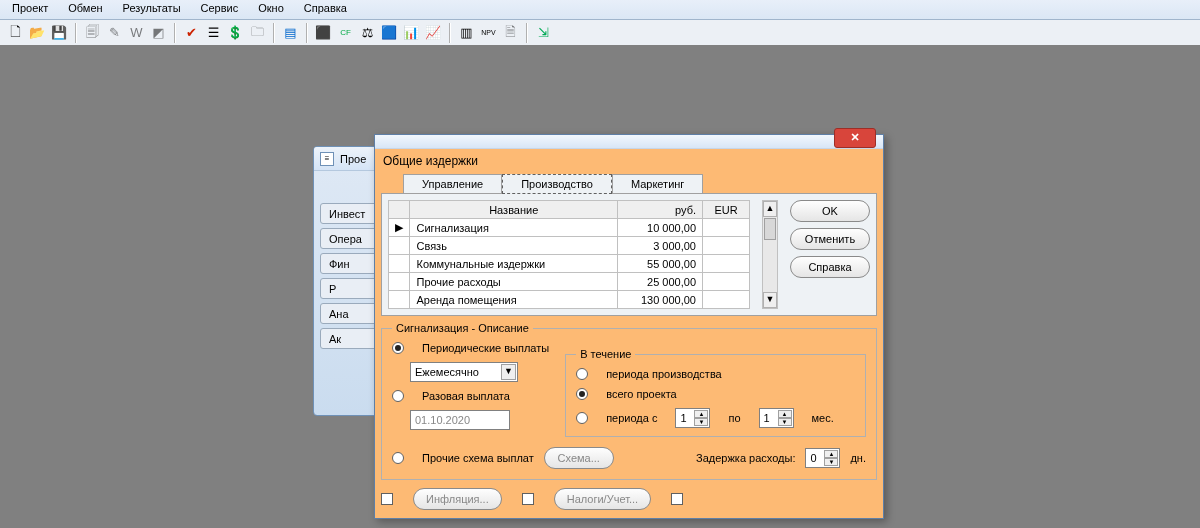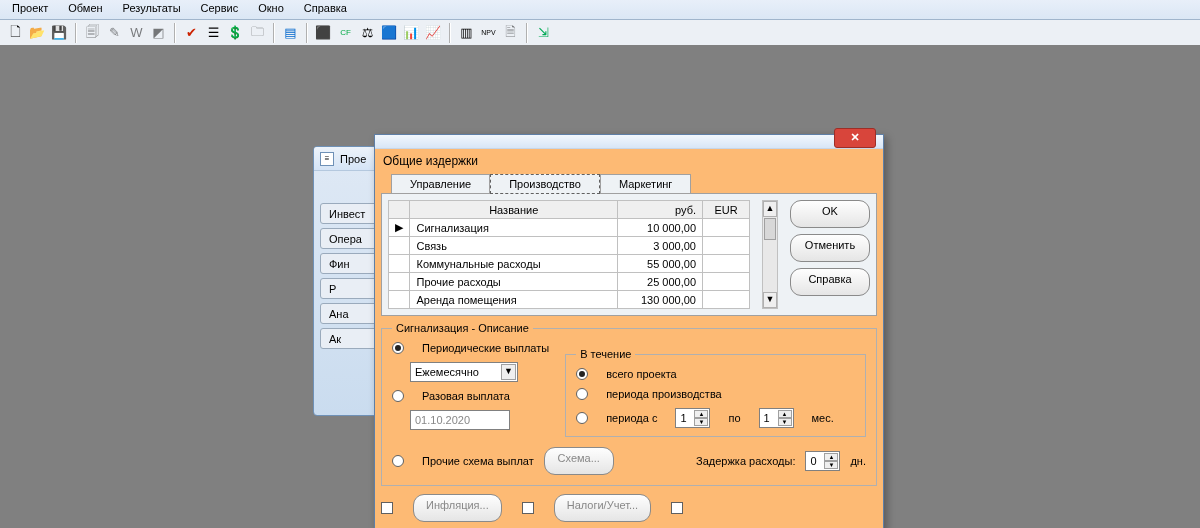--- a/index.html
+++ b/index.html
@@ -19,41 +19,41 @@
   .bgtitle { background:linear-gradient(#edf3fa, #d5e4f6); height:24px; display:flex; align-items:center; padding:0 6px; gap:6px; border-bottom:1px solid #b4c8de; }
   .bgtitle .logo { width:14px; height:14px; background:#fff; border:1px solid #6f91b7; font-size:8px; display:flex; align-items:center; justify-content:center; }
   .bgbtn { margin:4px 6px; height:21px; background:#e9eef5; border:1px solid #9aaabc; border-radius:3px; display:flex; align-items:center; padding:0 8px; }
 
   .dlg { position:absolute; left:374px; top:88px; width:510px; background:#fff; border:1px solid #5f7fa6; box-shadow: 3px 3px 8px rgba(0,0,0,.3); }
   .dlg .chrome { height:14px; background:linear-gradient(#f2f7fd, #d8e6f6); border-bottom:1px solid #c8d6e7; position:relative; }
   .dlg .closeX { position:absolute; right:7px; top:-7px; width:42px; height:20px; background:#d8453b; border:1px solid #9c2e27; border-radius:3px; color:#fff; text-align:center; font-weight:bold; font-size:11px; line-height:17px; }
   .dlg .body { background:#fdba74; padding:3px 6px 8px; }
   .dlgtitle { font-size:12px; padding:2px 2px 6px; }
 
-  .tabs { display:flex; gap:0; margin-left:10px; }
+  .tabs { display:flex; gap:0; margin-left:22px; }
   .tab { padding:3px 18px; border:1px solid #a0a0a0; background:#eef2f5; margin-bottom:-1px; cursor:default; }
   .tab.active { border:1px dashed #606060; background:#eef2f5; }
   .tab:not(.active) { border-bottom-color:#a0a0a0; }
 
   .tabpane { border:1px solid #a0a0a0; margin-top:0; padding:6px; display:flex; gap:12px; background:#eef2f5; }
   .gridwrap { flex:1; position:relative; }
 
   table.grid { border-collapse:collapse; width:100%; background:#fff; font-size:11px; }
   table.grid th, table.grid td { border:1px solid #c0c0c0; padding:2px 6px; height:18px; }
   table.grid th { background:#efefef; font-weight:normal; }
   .rowptr { width:16px; text-align:center; }
   .num { text-align:right; width:85px; }
   .eur { width:47px; }
 
   .scrollv { width:16px; background:#e8e8e8; border:1px solid #c0c0c0; display:flex; flex-direction:column; }
   .scrollbtn { height:16px; background:#efefef; border:1px solid #b0b0b0; text-align:center; line-height:12px; font-size:9px; }
   .scrollth { height:22px; margin:1px; background:#d8d8d8; border:1px solid #a0a0a0; }
 
   .sidebtns { width:80px; display:flex; flex-direction:column; gap:6px; }
-  .btn { border:1px solid #8a8a8a; background:linear-gradient(#fefefe,#e5e5e5); height:28px; font-size:11px; border-radius:11px; text-align:center; line-height:20px; cursor:default; }
+  .btn { border:1px solid #8a8a8a; background:linear-gradient(#fefefe,#e5e5e5); height:22px; font-size:11px; border-radius:11px; text-align:center; line-height:20px; cursor:default; }
   .btn.disabled { color:#888; }
 
   fieldset { border:1px solid #b0b0b0; margin:6px 0 0; padding:8px 10px 10px; }
   legend { padding:0 4px; }
 
   .row { display:flex; align-items:center; gap:18px; }
   .radio, .chk { width:12px; height:12px; border:1px solid #606060; background:#fff; display:inline-block; }
   .radio { border-radius:50%; position:relative; }
   .radio.checked::after { content:""; position:absolute; inset:2px; background:#222; border-radius:50%; }
   .chk { position:relative; }
@@ -158,21 +158,21 @@
               <td class="eur"></td>
             </tr>
             <tr>
               <td class="rowptr"></td>
               <td>Связь</td>
               <td class="num">3 000,00</td>
               <td class="eur"></td>
             </tr>
             <tr>
               <td class="rowptr"></td>
-              <td>Коммунальные расходы</td>
+              <td>Коммунальные издержки</td>
               <td class="num">55 000,00</td>
               <td class="eur"></td>
             </tr>
             <tr>
               <td class="rowptr"></td>
               <td>Прочие расходы</td>
               <td class="num">25 000,00</td>
               <td class="eur"></td>
             </tr>
             <tr>
@@ -217,26 +217,26 @@
             </label>
             <div class="row" style="margin-left:18px">
               <div class="textin">01.10.2020</div>
             </div>
           </div>
 
           <fieldset class="inner-fs">
             <legend>В течение</legend>
             <div style="display:flex; flex-direction:column; gap:8px;">
               <label class="row">
+                <span class="radio"></span>
+                <span>периода производства</span>
+              </label>
+              <label class="row">
                 <span class="radio checked"></span>
                 <span>всего проекта</span>
-              </label>
-              <label class="row">
-                <span class="radio"></span>
-                <span>периода производства</span>
               </label>
               <div class="row">
                 <span class="radio"></span>
                 <span>периода с</span>
                 <div class="spin">
                   <span>1</span>
                   <span class="spinbtns">
                       <span>▲</span>
                       <span>▼</span>
                     </span>

